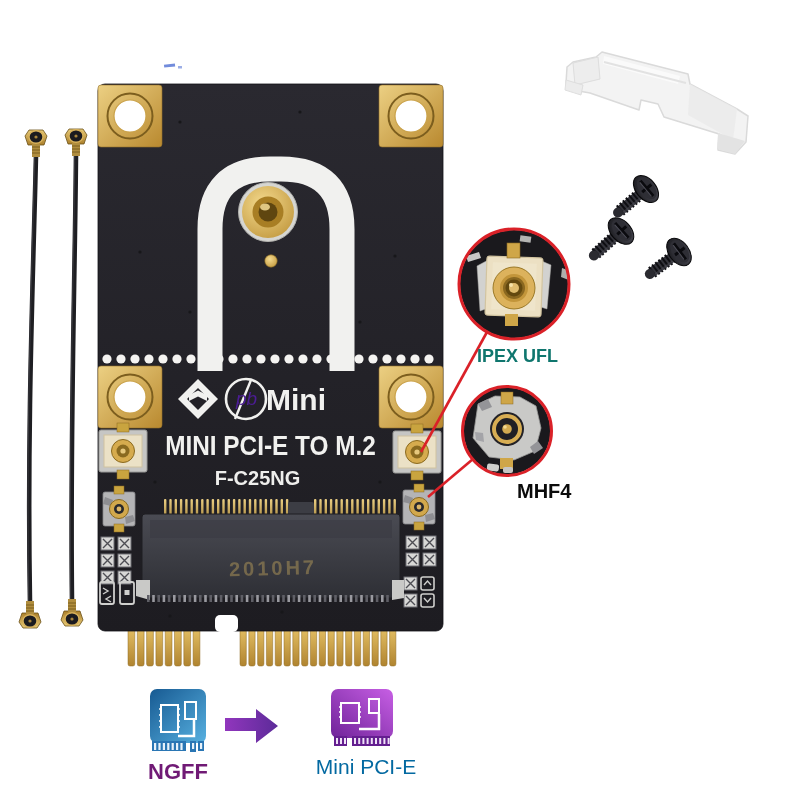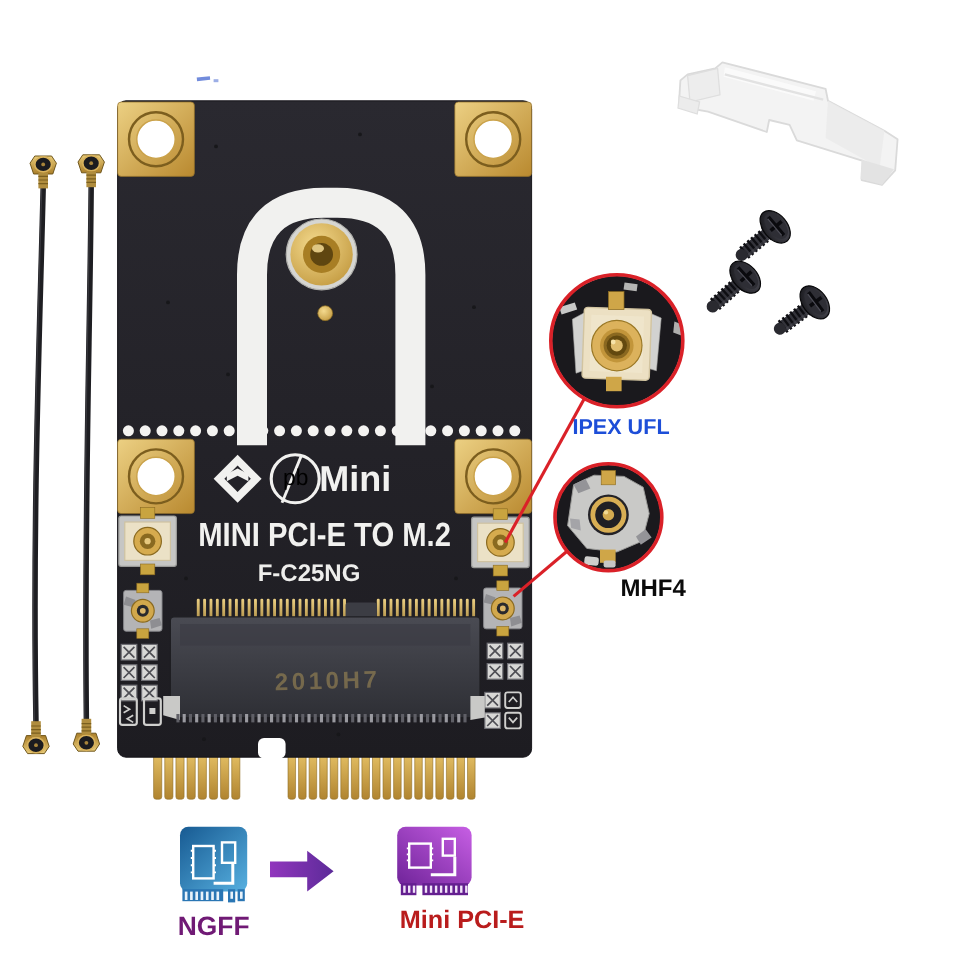--- a/index.html
+++ b/index.html
@@ -2,30 +2,30 @@
 <html><head>
 <meta charset="utf-8">
 <style>
   html,body{margin:0;padding:0;background:#fff;}
   #stage{position:relative;width:800px;height:800px;background:#ffffff;overflow:hidden;
          font-family:"Liberation Sans",sans-serif;}
   #art{position:absolute;left:0;top:0;z-index:1;}
   .lbl{position:absolute;z-index:2;line-height:1;white-space:nowrap;
        font-family:"Liberation Sans",sans-serif;}
   #t-rohs{left:266px;top:385px;font-size:30px;font-weight:700;color:#f1f1ef;}
-  #t-pb{left:228px;top:389px;width:37px;text-align:center;font-size:19px;font-weight:400;color:#000000;}
+  #t-pb{left:228px;top:389px;width:37px;text-align:center;font-size:19px;font-weight:400;color:#4c1d95;font-style:italic;}
   #t-title{left:98px;top:432px;width:345px;text-align:center;font-size:28px;font-weight:700;
            color:#f1f1ef;transform:scaleX(.87);}
   #t-model{left:98px;top:468px;width:319px;text-align:center;font-size:20px;font-weight:700;color:#eeeeec;}
   #t-mark{left:229px;top:558px;font-size:20px;font-weight:700;color:#c0a35c;opacity:.45;
           letter-spacing:3px;transform:rotate(-1.5deg);}
-  #t-ipex{left:477px;top:347px;font-size:18px;font-weight:700;color:#1d4ed8;}
+  #t-ipex{left:477px;top:347px;font-size:18px;font-weight:700;color:#0f766e;}
   #t-mhf4{left:483px;top:481px;font-size:20px;font-weight:700;color:#0b0b0b;margin-left:34px;}
   #t-ngff{left:139px;top:761px;width:78px;text-align:center;font-size:22px;font-weight:800;color:#701a75;}
-  #t-mpcie{left:295px;top:756px;width:142px;text-align:right;font-size:21px;font-weight:700;color:#b91c1c;}
+  #t-mpcie{left:295px;top:756px;width:142px;text-align:center;font-size:21px;font-weight:400;color:#0369a1;}
 </style>
 </head>
 <body>
 
 <div id="stage">
 
 <svg id="art" width="800" height="800" viewBox="0 0 800 800">
   <defs>
     <linearGradient id="gPcb" x1="0" y1="0" x2="0" y2="1">
       <stop offset="0" stop-color="#2a2930"></stop>

